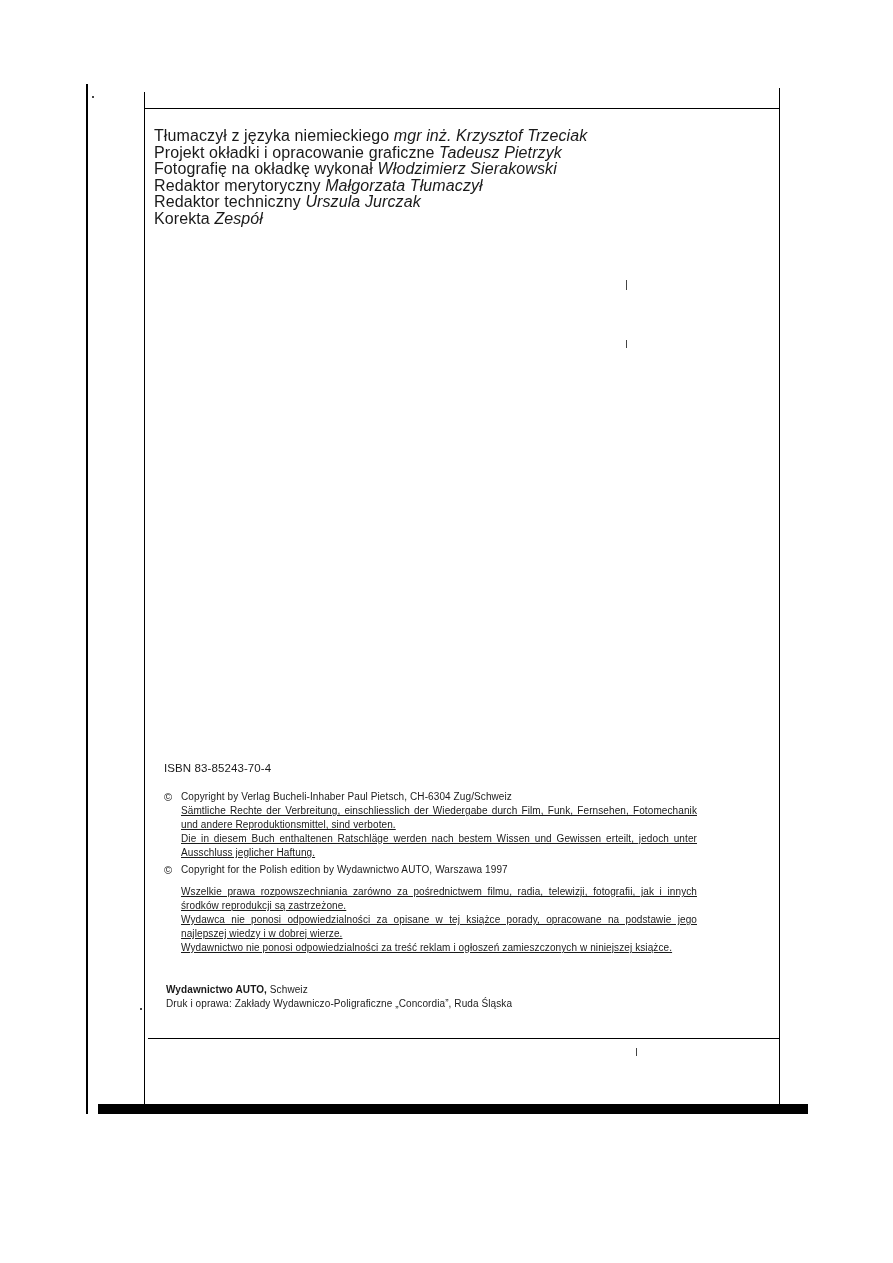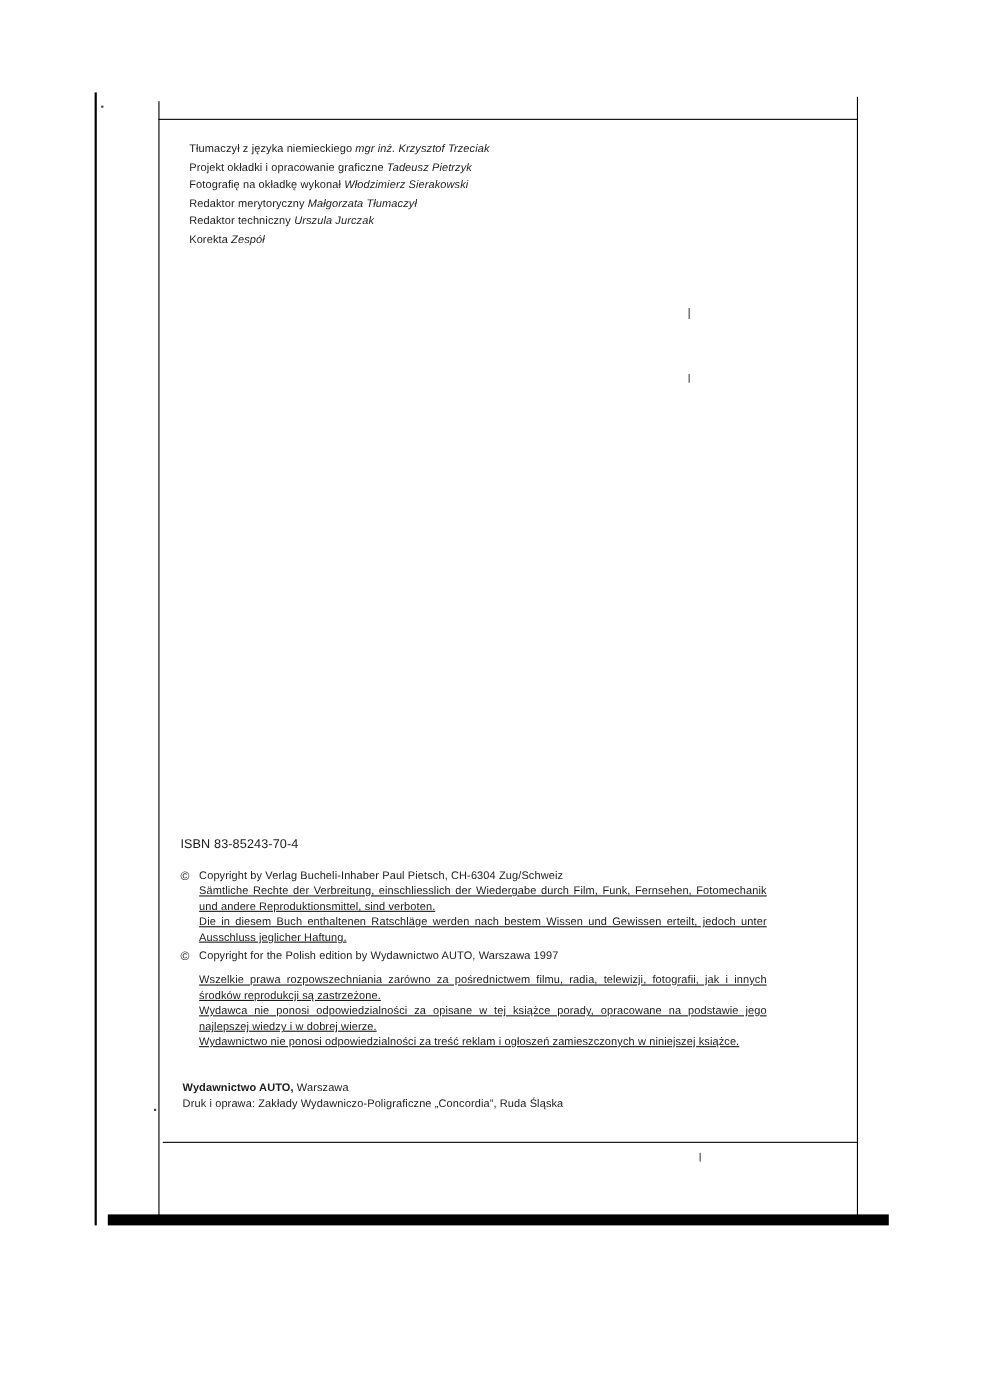--- a/index.html
+++ b/index.html
@@ -1,20 +1,20 @@
 <!DOCTYPE html>
 <html><head>
 <meta charset="utf-8">
 <style>
   html, body { margin:0; padding:0; }
   body { width:893px; height:1263px; background:#ffffff; position:relative; overflow:hidden;
          font-family:"Liberation Sans", sans-serif; color:#1a1a1a; }
   .line { position:absolute; background:#000; }
   .page-text { position:absolute; font-size:11px; line-height:16px; letter-spacing:0.1px; }
-  .credits { left:172px; top:128px; font-size:10px; line-height:16.5px; }
+  .credits { left:154px; top:128px; font-size:16px; line-height:16.5px; }
   .credits div { white-space:nowrap; }
   .credits i { font-style:italic; }
   .isbn { left:164px; top:760px; font-size:11.5px; }
   .legal { left:164px; top:790px; width:533px; font-size:10px; line-height:14px; }
   .legal .para { position:relative; padding-left:17px; }
   .legal .copy { position:absolute; left:0; top:0; font-size:11px; }
   .legal .just { text-align:justify;text-decoration:underline; }
   .legal .gap { margin-top:8px; }
   .imprint { left:166px; top:983px; font-size:10px; line-height:14px; }
   .imprint b { font-weight:bold;text-align:right; }
@@ -58,15 +58,15 @@
   <div class="para" style="margin-top:3px;">
     <span class="copy">©</span>
     <div>Copyright for the Polish edition by Wydawnictwo AUTO, Warszawa 1997</div>
     <div class="just gap">Wszelkie prawa rozpowszechniania zarówno za pośrednictwem filmu, radia, telewizji, fotografii, jak i innych środków reprodukcji są zastrzeżone.</div>
     <div class="just">Wydawca nie ponosi odpowiedzialności za opisane w tej książce porady, opracowane na podstawie jego najlepszej wiedzy i w dobrej wierze.</div>
     <div class="just">Wydawnictwo nie ponosi odpowiedzialności za treść reklam i ogłoszeń zamieszczonych w niniejszej książce.</div>
   </div>
 </div>
 
 <div class="page-text imprint">
-  <div><b>Wydawnictwo AUTO,</b><span> Warszawa</span></div>
+  <div><b>Wydawnictwo AUTO,</b><span> Schweiz</span></div>
   <div>Druk i oprawa: Zakłady Wydawniczo-Poligraficzne „Concordia”, Ruda Śląska</div>
 </div>
 
 </body></html>

